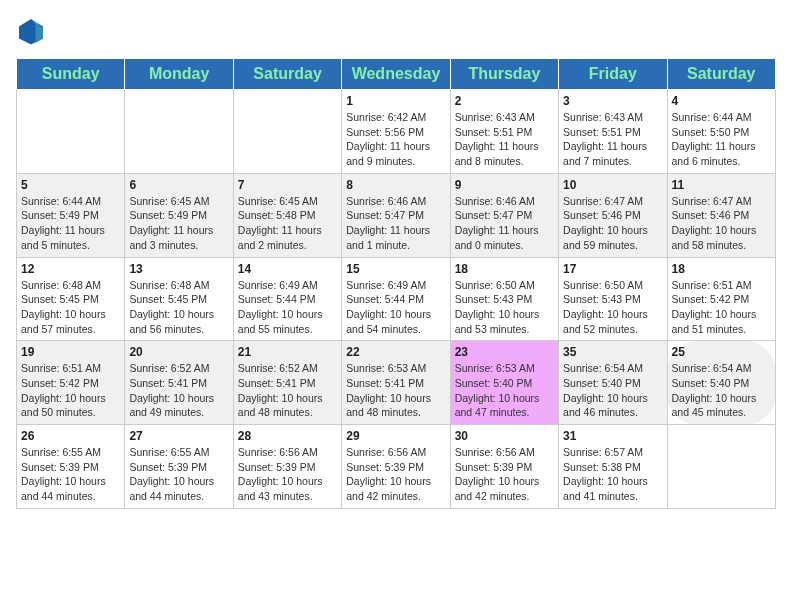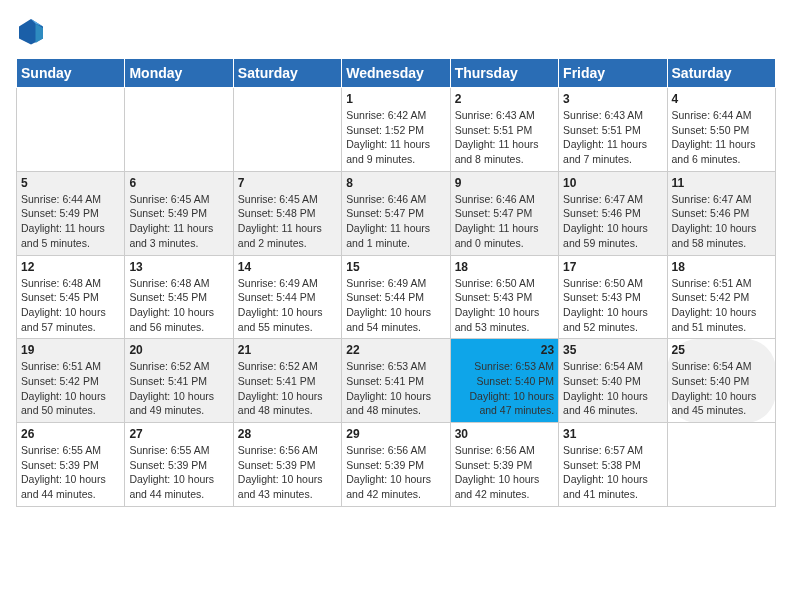--- a/index.html
+++ b/index.html
@@ -46,24 +46,24 @@
       font-size: 16px;
       color: #444;
     }
     .calendar {
       width: 100%;
       border-collapse: collapse;
       font-size: 11px;
     }
     .calendar th {
       background-color: #2a6db5;
-      color: #ffffff;
+      color: #86efac;
       padding: 6px 4px;
-      text-align: left;
-      font-size: 14px;
+      text-align: center;
+      font-size: 16px;
       border: 1px solid #fff;
     }
     .calendar td {
       border: 1px solid #ccc;
       vertical-align: top;
       padding: 4px;
       width: 108px;
       min-height: 80px;
       background: #fff;
     }
@@ -119,21 +119,21 @@
       </tr>
   </thead>
   <tbody id="calendar-body">
       <tr>
         <td class="empty-cell"></td>
         <td class="empty-cell"></td>
         <td class="empty-cell"></td>
         <td>
           <div class="day-number">1</div>
           <div class="day-info" style="white-space: pre-line;">Sunrise: 6:42 AM
-Sunset: 1:52 PM
+Sunset: 5:56 PM
 Daylight: 11 hours and 9 minutes.</div>
         </td>
         <td>
           <div class="day-number">2</div>
           <div class="day-info" style="white-space: pre-line;">Sunrise: 6:43 AM
 Sunset: 5:51 PM
 Daylight: 11 hours and 8 minutes.</div>
         </td>
         <td>
           <div class="day-number">3</div>
@@ -254,21 +254,21 @@
           <div class="day-info" style="white-space: pre-line;">Sunrise: 6:52 AM
 Sunset: 5:41 PM
 Daylight: 10 hours and 48 minutes.</div>
         </td>
         <td style="background: rgb(240, 240, 240);">
           <div class="day-number">22</div>
           <div class="day-info" style="white-space: pre-line;">Sunrise: 6:53 AM
 Sunset: 5:41 PM
 Daylight: 10 hours and 48 minutes.</div>
         </td>
-        <td style="background: #0ea5e9; text-align: right;">
+        <td style="background: #f0abfc;">
           <div class="day-number">23</div>
           <div class="day-info" style="white-space: pre-line;">Sunrise: 6:53 AM
 Sunset: 5:40 PM
 Daylight: 10 hours and 47 minutes.</div>
         </td>
         <td style="background: rgb(240, 240, 240);">
           <div class="day-number">35</div>
           <div class="day-info" style="white-space: pre-line;">Sunrise: 6:54 AM
 Sunset: 5:40 PM
 Daylight: 10 hours and 46 minutes.</div>

